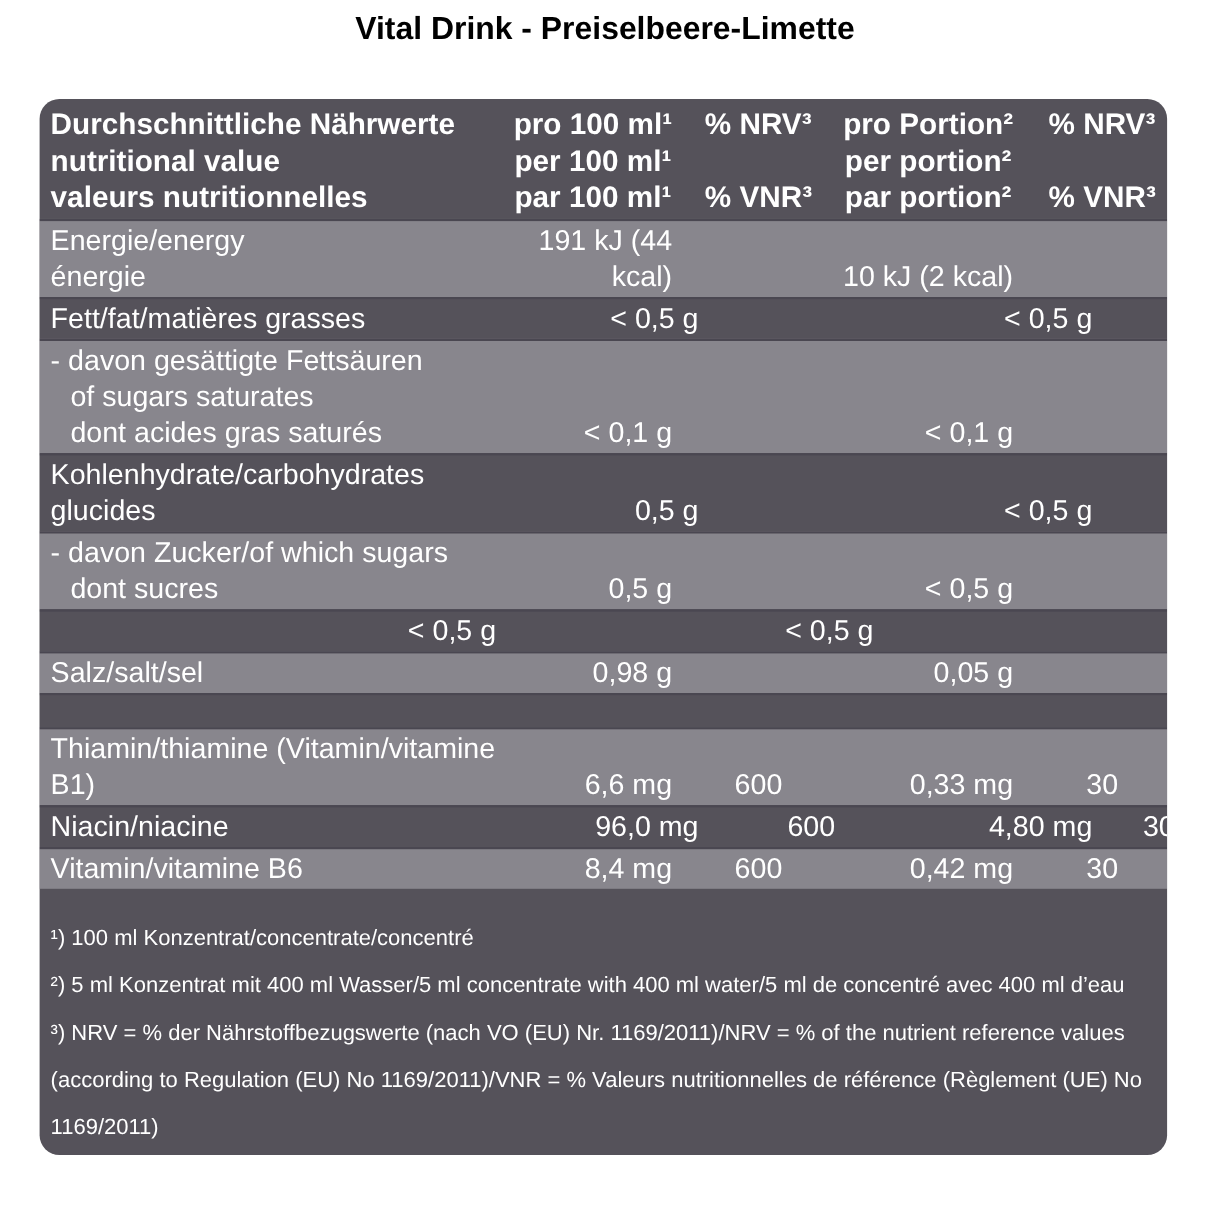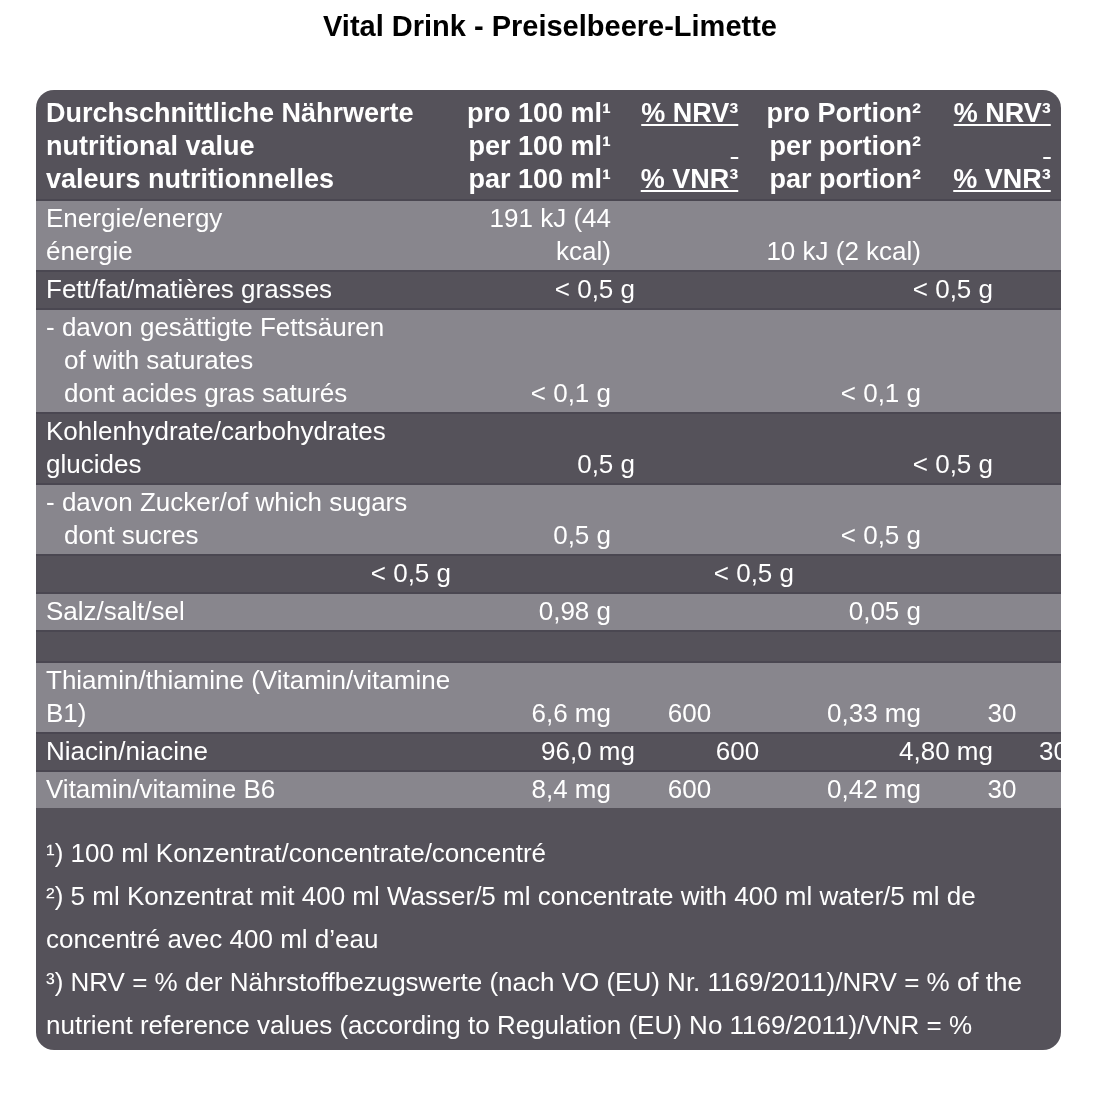--- a/index.html
+++ b/index.html
@@ -56,27 +56,27 @@
   .row.dark{background:var(--row-dark);gap:24px;}
   .row-gap{
     height:31px;
     border-top:2px solid var(--separator);
     background:var(--panel-bg);
   }
   .cell{min-height:33px;}
   .cell.label{padding-left:10px;text-align:left;}
   .cell.val{text-align:right;}
   .cell.nrv{text-align:center;padding-left:22px;}
-  .cell.val .lines{display:inline-block;text-align:right;}
-  .cell.nrv .lines{display:inline-block;text-align:right;text-decoration:underline;}
+  .cell.val .lines{display:inline-block;text-align:center;}
+  .cell.nrv .lines{display:inline-block;text-align:left;}
   .hline{min-height:33px;}
   .line-indent{padding-left:18px;}
   .footnotes{
     padding:24px 14px 0 10px;
-    font-size:26px;
+    font-size:20px;
     line-height:43px;
   }
   .footnote{margin:0;}
 </style>
 </head>
 <body>
 
 <div class="title">Vital Drink - Preiselbeere-Limette</div>
 
 <div class="panel">
@@ -110,21 +110,21 @@
           <div class="hline">Fett/fat/matières grasses</div>
         </div>
     <div class="cell val">&lt; 0,5 g</div>
     <div class="cell nrv"></div>
     <div class="cell val">&lt; 0,5 g</div>
     <div class="cell nrv"></div>
   </div>
       <div class="grid-row row light">
     <div class="cell label">
           <div class="hline">- davon gesättigte Fettsäuren</div>
-          <div class="hline line-indent">of with saturates</div>
+          <div class="hline line-indent">of sugars saturates</div>
           <div class="hline line-indent">dont acides gras saturés</div>
         </div>
     <div class="cell val">&lt; 0,1 g</div>
     <div class="cell nrv"></div>
     <div class="cell val">&lt; 0,1 g</div>
     <div class="cell nrv"></div>
   </div>
       <div class="grid-row row dark">
     <div class="cell label">
           <div class="hline">Kohlenhydrate/carbohydrates</div>

